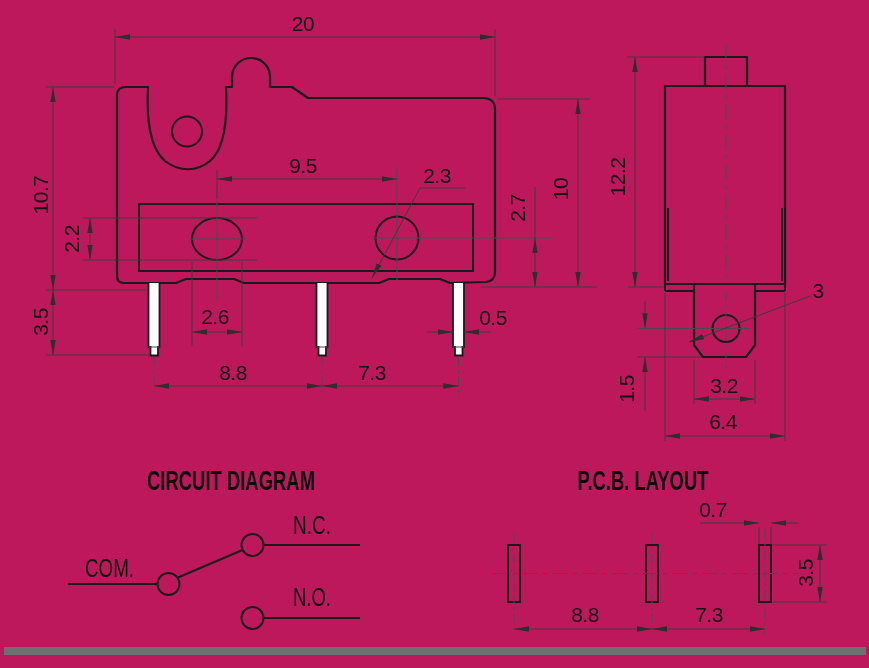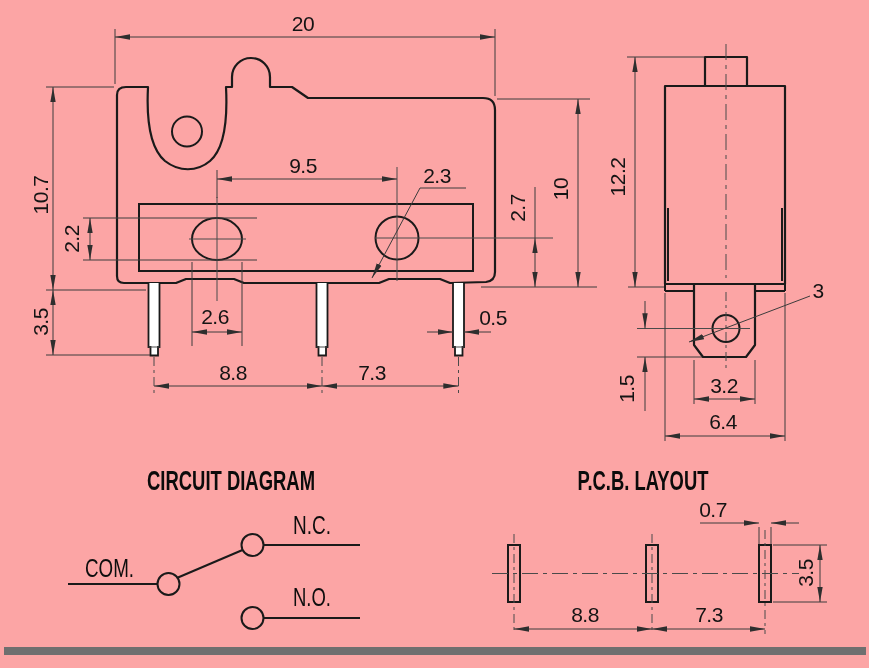--- a/index.html
+++ b/index.html
@@ -1,16 +1,16 @@
 <!DOCTYPE html>
 <html><head>
 <meta charset="utf-8">
 <style>
   html,body{margin:0;padding:0;background:#ffffff;}
-  #page{position:relative;width:869px;height:668px;background:#fca5a5;overflow:hidden;
+  #page{position:relative;width:869px;height:668px;background:#be185d;overflow:hidden;
         font-family:"Liberation Sans", sans-serif;}
   svg{position:absolute;left:0;top:0;}
   .outline{fill:none;stroke:#1a1a1a;stroke-width:2.2;stroke-linejoin:round;}
   .outline2{fill:none;stroke:#1a1a1a;stroke-width:2;}
   .whitefill{fill:#ffffff;stroke:#1a1a1a;stroke-width:1.8;}
   .thin{fill:none;stroke:#4a4a4a;stroke-width:1;}
   .dimline{fill:none;stroke:#3c3c3c;stroke-width:1;}
   .center{fill:none;stroke:#4a4a4a;stroke-width:1;stroke-dasharray:16 5 4 5;}
   .center2{fill:none;stroke:#4a4a4a;stroke-width:1;stroke-dasharray:9 4 3 4;}
   .dim{font-size:21px;fill:#141414;letter-spacing:-0.5px;}

